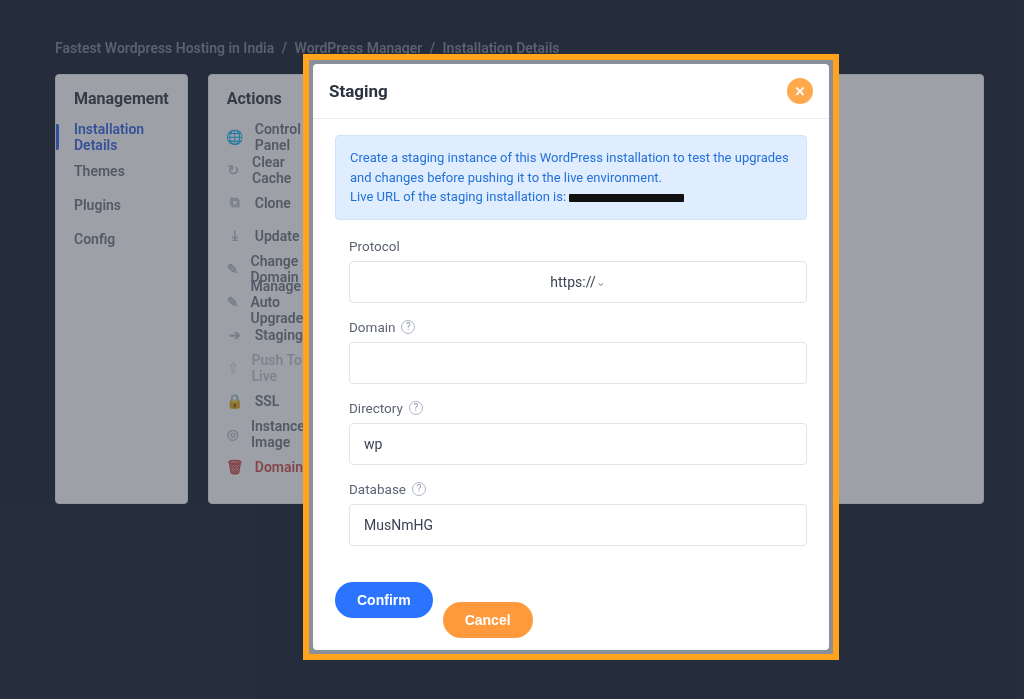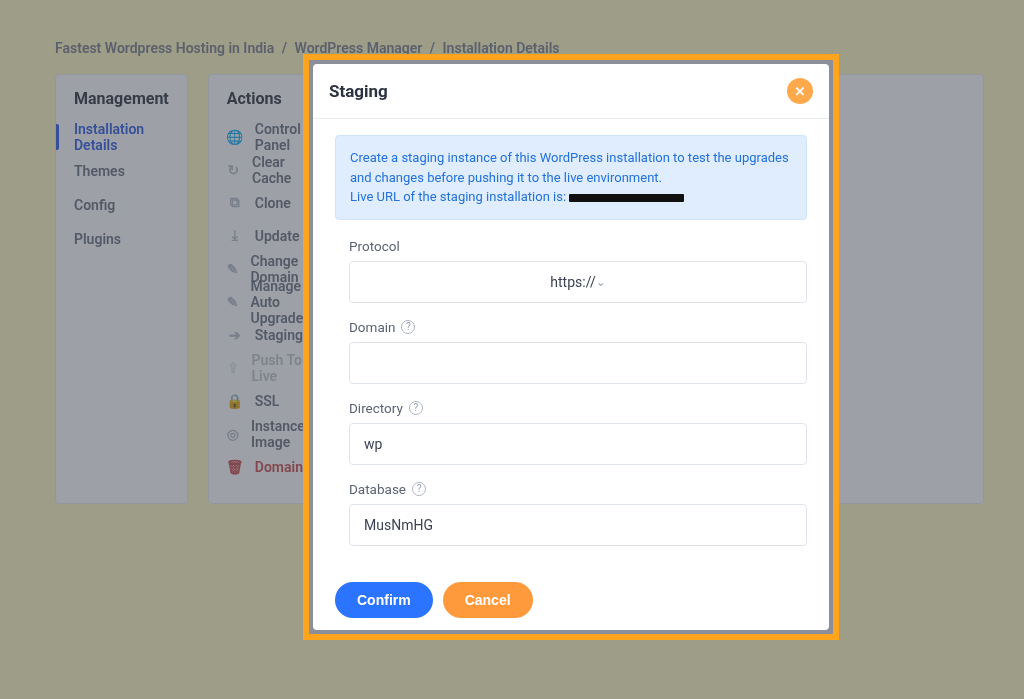--- a/index.html
+++ b/index.html
@@ -1,21 +1,21 @@
 <!DOCTYPE html>
 <html><head>
 <meta charset="utf-8">
 <style>
   * { box-sizing: border-box; margin: 0; padding: 0; }
   html, body { width: 1024px; height: 699px; font-family: -apple-system, BlinkMacSystemFont, "Segoe UI", Roboto, Arial, sans-serif; overflow: hidden; background: #f6f7fa; }
   .page {
     position: relative;
     width: 1024px;
     height: 699px;
-    background: #fef9c3;
+    background: #0f172a;
     padding: 40px 40px 0 55px;
   }
   .breadcrumb {
     font-size: 14px;
     font-weight: 600;
     color: #7a7f8c;
     margin-bottom: 18px;
   }
   .breadcrumb .sep { margin: 0 4px; color: #7a7f8c; }
   .layout { display: flex; gap: 22px; }
@@ -179,21 +179,21 @@
     height: 36px;
     border: none;
     border-radius: 18px;
     padding: 0 22px;
     font-size: 14px;
     font-weight: 700;
     color: #fff;
     cursor: pointer;
   }
   .btn-primary { background: #2b74ff; }
-  .btn-warning { background: #ff9a3c; }
+  .btn-warning { background: #ff9a3c; margin-top: 20px; }
 </style>
 </head>
 <body>
 
 <div class="page">
 
   <div class="breadcrumb">
     <span>Fastest Wordpress Hosting in India</span>
     <span class="sep">/</span>
     <span>WordPress Manager</span>
@@ -206,24 +206,24 @@
 
       <div class="card">
         <div class="card-title">Management</div>
         <div class="nav-item active">
           <span>Installation Details</span>
         </div>
         <div class="nav-item">
           <span>Themes</span>
         </div>
         <div class="nav-item">
+          <span>Plugins</span>
+        </div>
+        <div class="nav-item">
           <span>Config</span>
-        </div>
-        <div class="nav-item">
-          <span>Plugins</span>
         </div>
       </div>
 
       <div class="card">
         <div class="card-title">Actions</div>
 
         <div class="action-item">
           <span class="icon">🌐</span>
           <span>Control Panel</span>
         </div>

